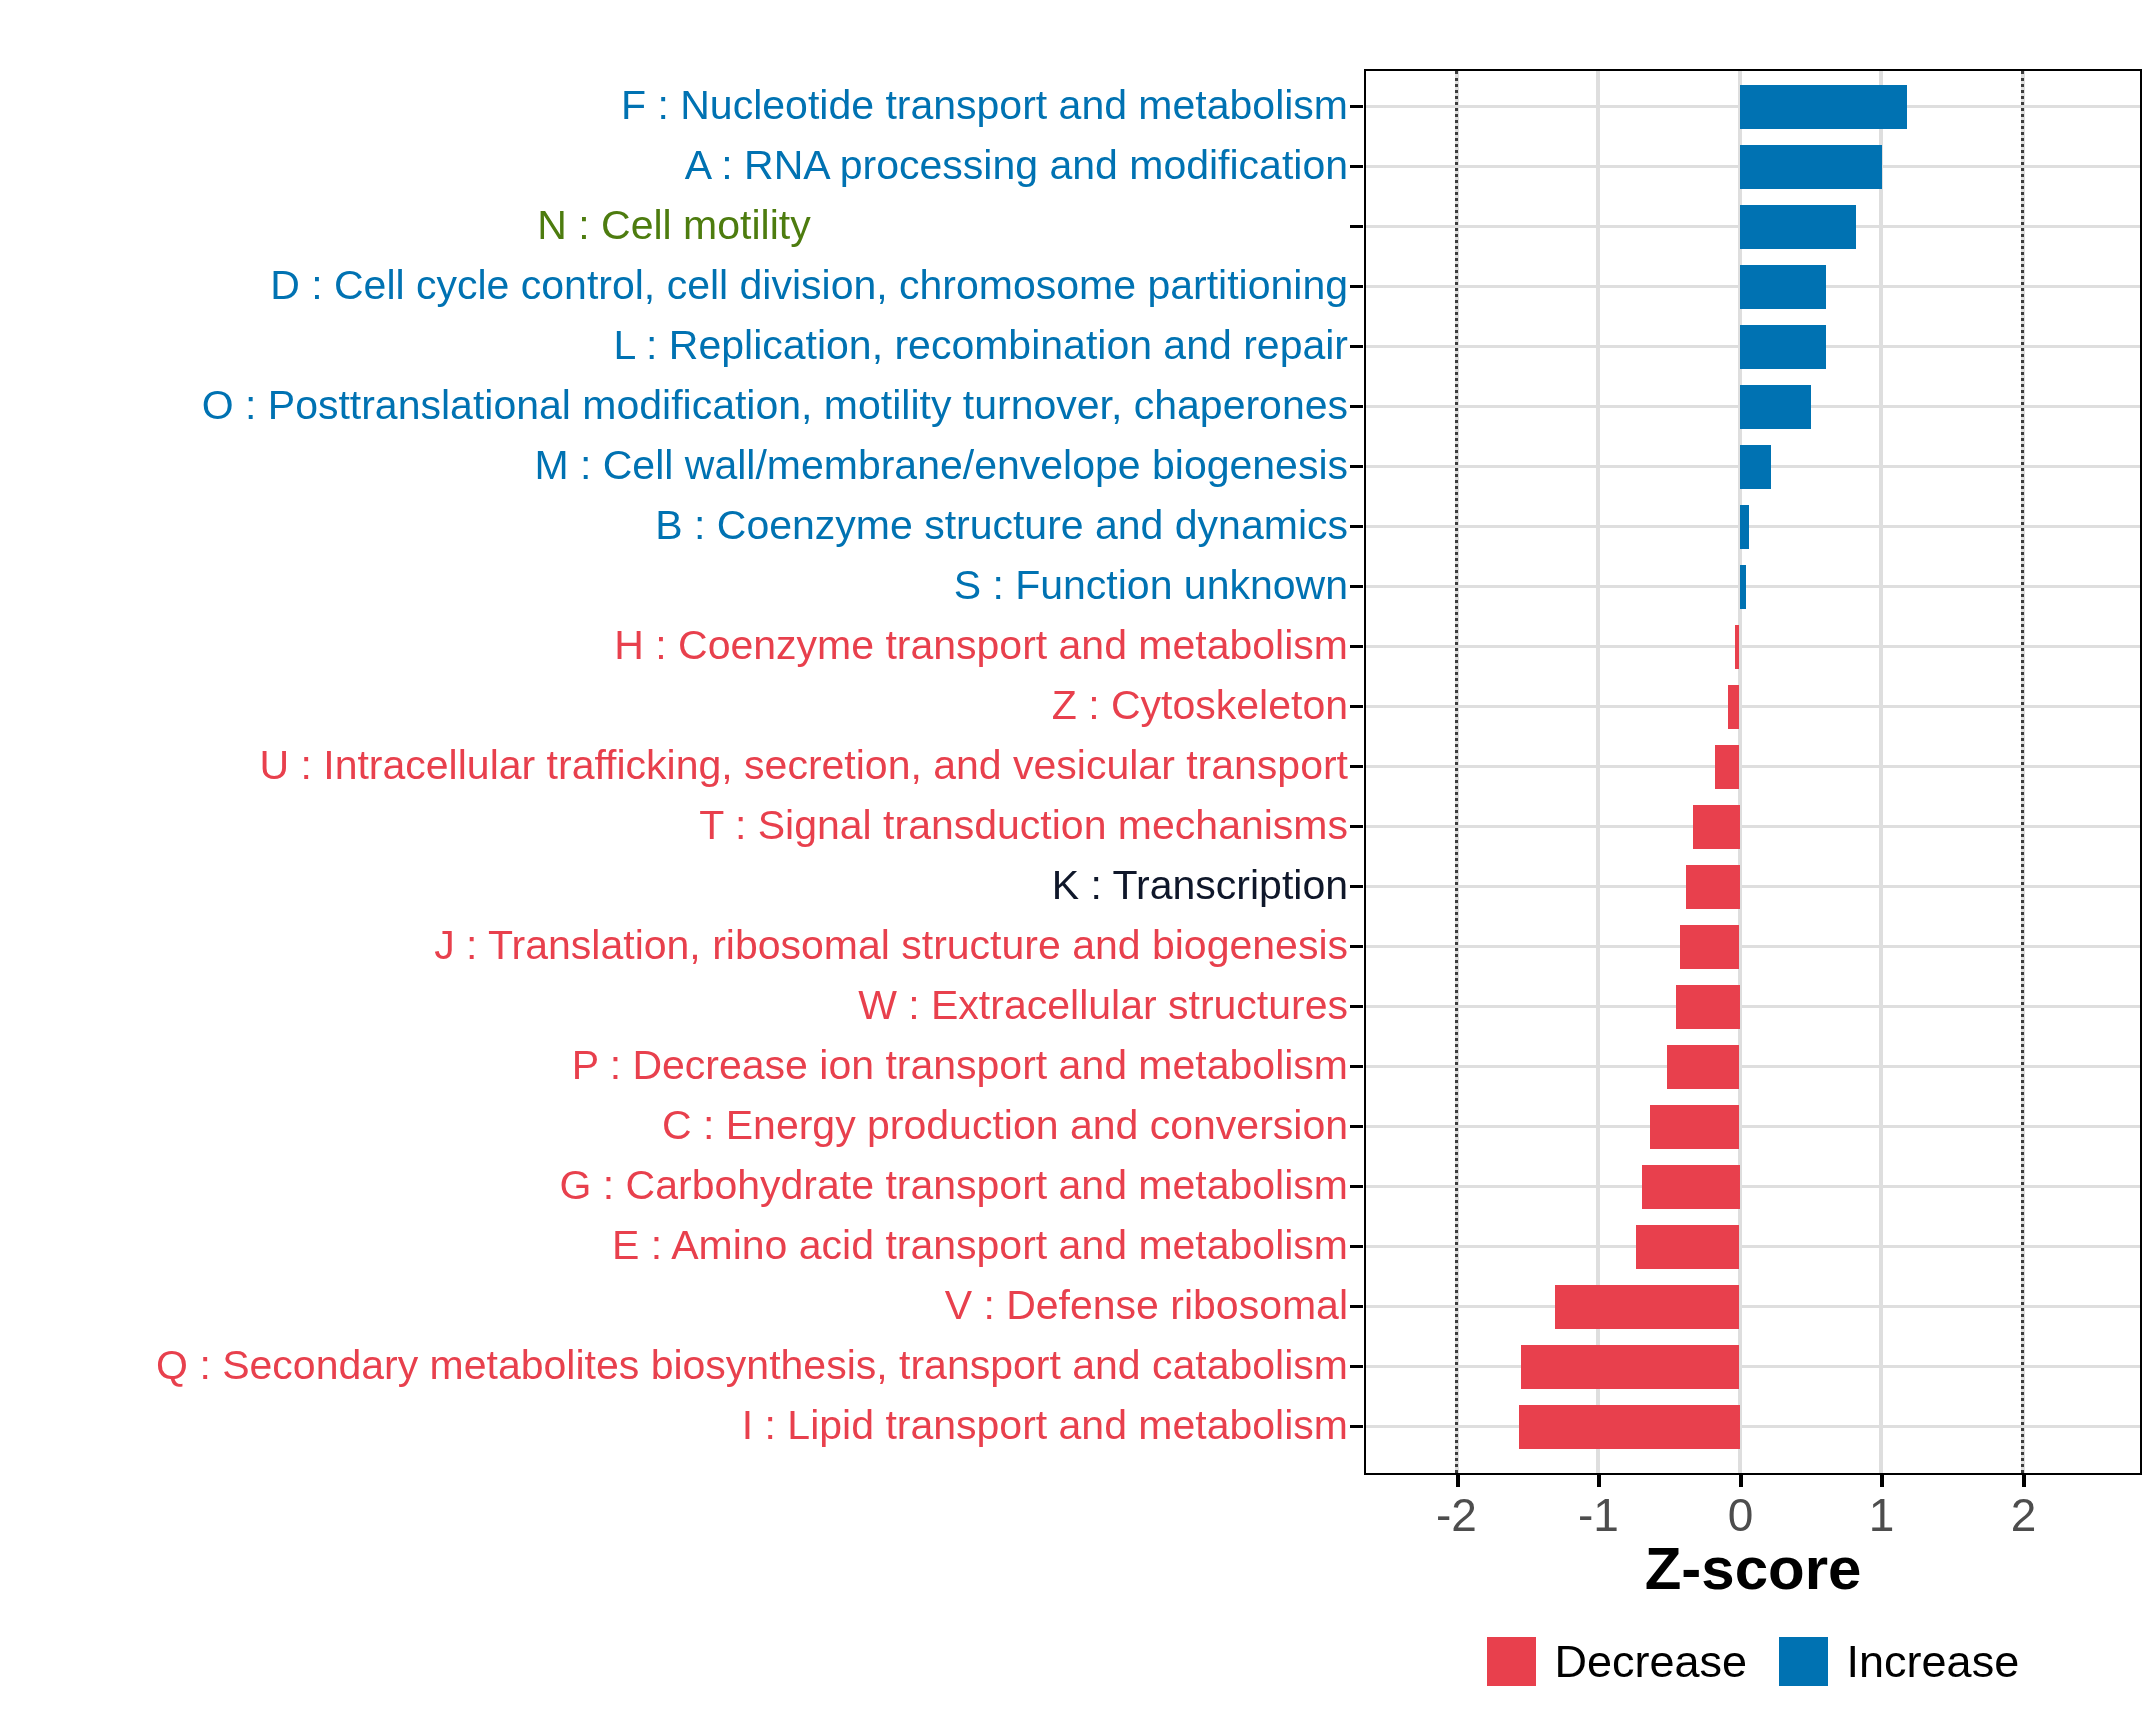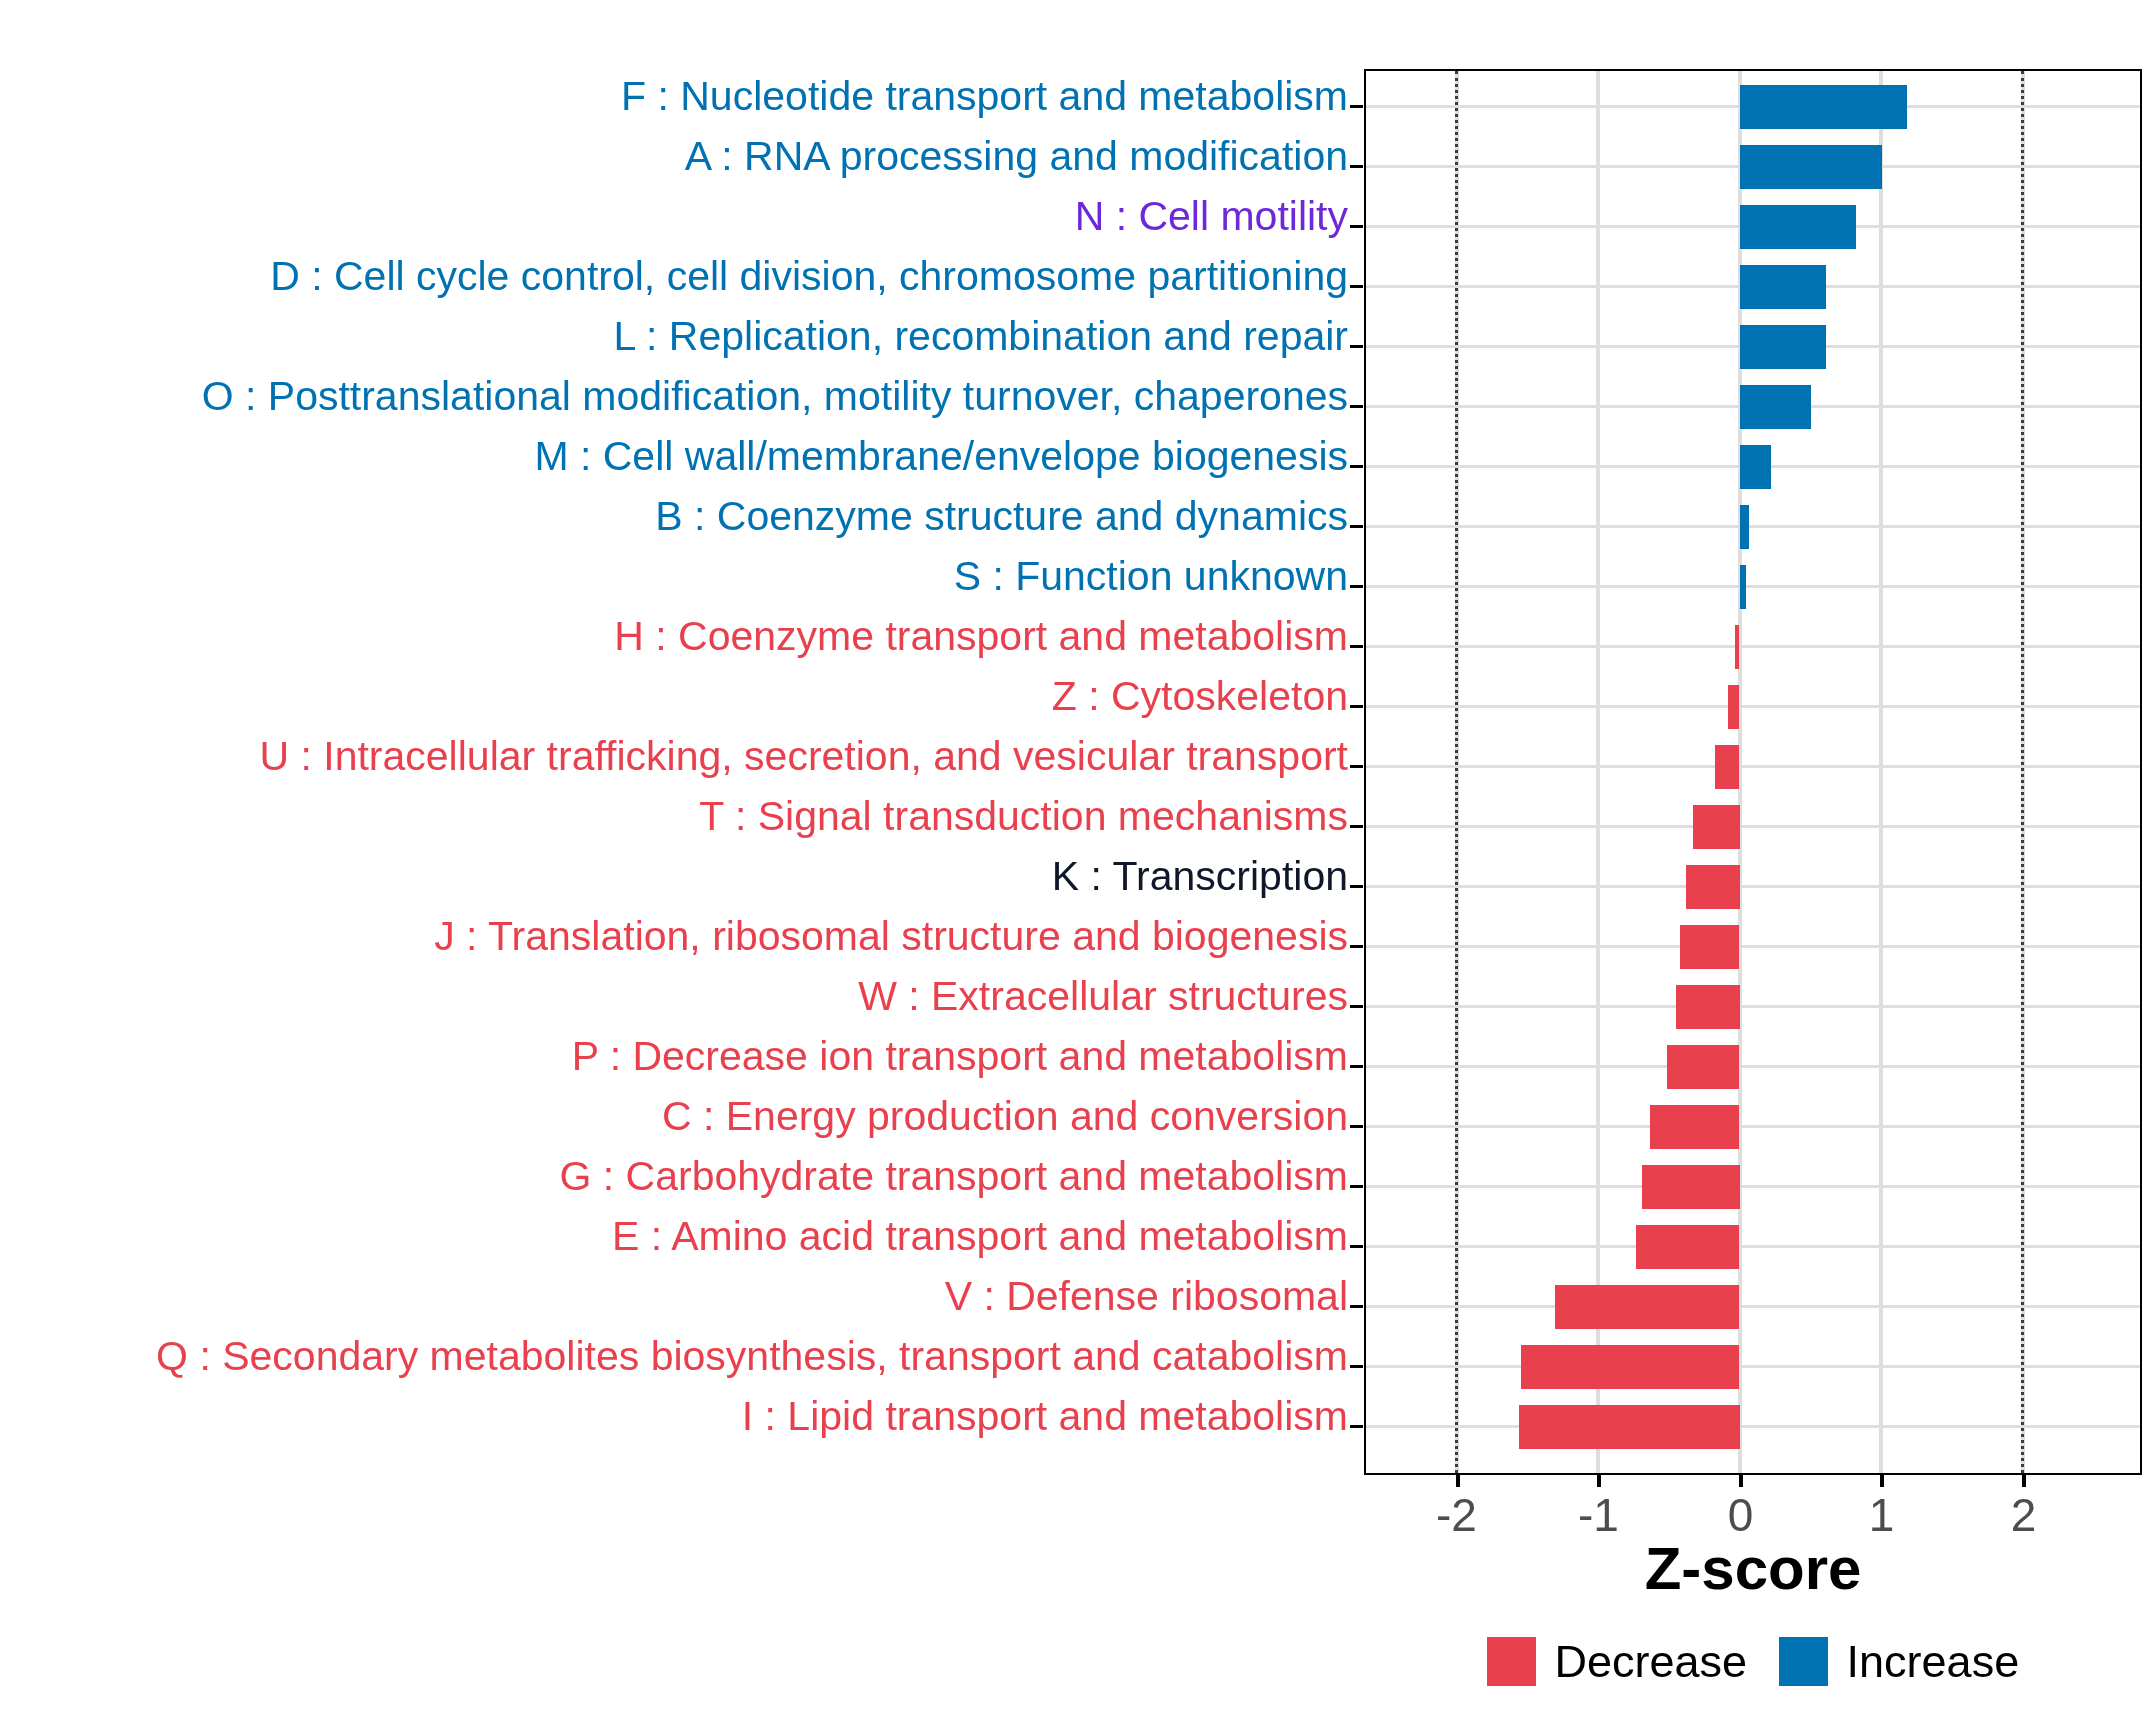--- a/index.html
+++ b/index.html
@@ -1,20 +1,20 @@
 <!DOCTYPE html>
 <html style="font-size:11.5px"><head>
 <meta charset="utf-8">
 <style>
   html,body{margin:0;padding:0;background:#ffffff;}
   .stage{position:relative;width:2151px;height:1721px;background:#ffffff;overflow:hidden;
          font-family:"Liberation Sans","DejaVu Sans",sans-serif;}
 
   
-  .labels{position:absolute;left:0;top:66px;width:1348px;}
+  .labels{position:absolute;left:0;top:75px;width:1348px;}
   .label-row{position:relative;width:1348px;text-align:right;
              display:flex;align-items:center;justify-content:flex-end;}
   .label-row span{display:block;width:100%;font-size:41px;line-height:1;white-space:nowrap;}
 
   
   .panel{position:absolute;left:1364px;top:69px;width:778px;height:1406px;
          box-sizing:border-box;border:2.9px solid #000;background:#ffffff;}
   .panel-inner{position:absolute;left:0;top:0;right:0;bottom:0;}
   .vgrid{position:absolute;top:0;bottom:0;width:3.6px;background:#dedede;z-index:1;}
   .vref{position:absolute;top:0;bottom:0;width:0;border-left:3.6px dotted #3d3d3d;z-index:2;}
@@ -44,21 +44,21 @@
 <div class="stage">
 
   <div class="labels" id="labels">
       <div class="label-row" style="height: 60px;">
         <span style="color: rgb(0, 114, 178);">F : Nucleotide transport and metabolism</span>
       </div>
       <div class="label-row" style="height: 60px;">
         <span style="color: rgb(0, 114, 178);">A : RNA processing and modification</span>
       </div>
       <div class="label-row" style="height: 60px;">
-        <span style="color: #6d28d9;">N : Cell motility</span>
+        <span style="color: #4d7c0f; text-align: center;">N : Cell motility</span>
       </div>
       <div class="label-row" style="height: 60px;">
         <span style="color: rgb(0, 114, 178);">D : Cell cycle control, cell division, chromosome partitioning</span>
       </div>
       <div class="label-row" style="height: 60px;">
         <span style="color: rgb(0, 114, 178);">L : Replication, recombination and repair</span>
       </div>
       <div class="label-row" style="height: 60px;">
         <span style="color: rgb(0, 114, 178);">O : Posttranslational modification, motility turnover, chaperones</span>
       </div>

